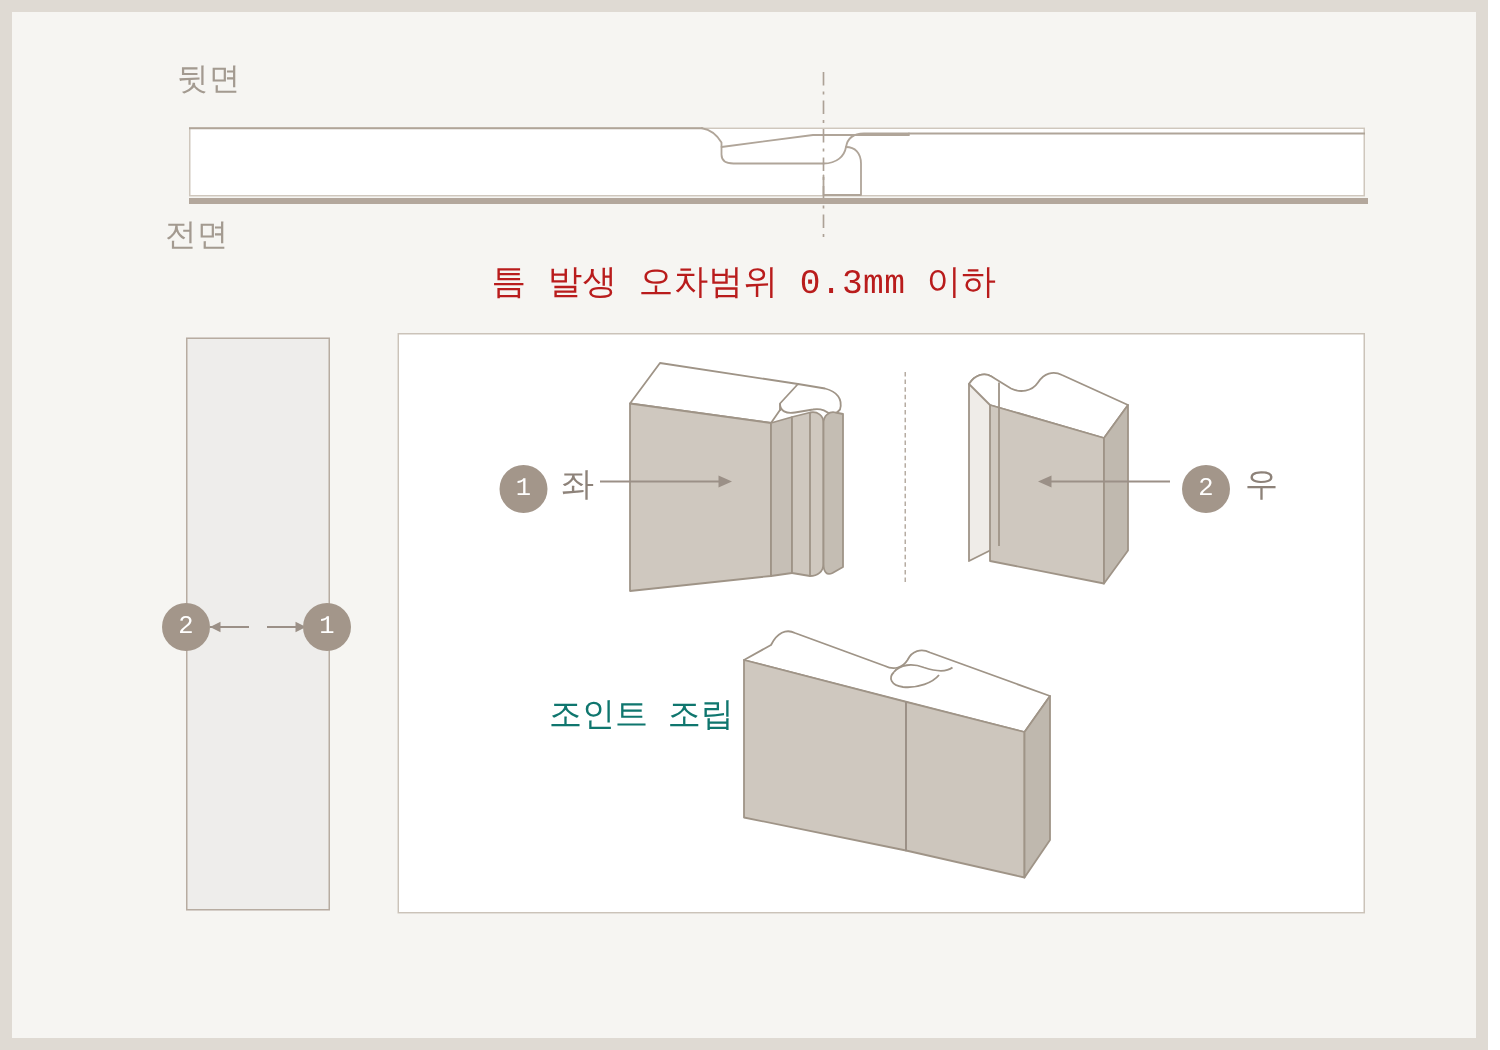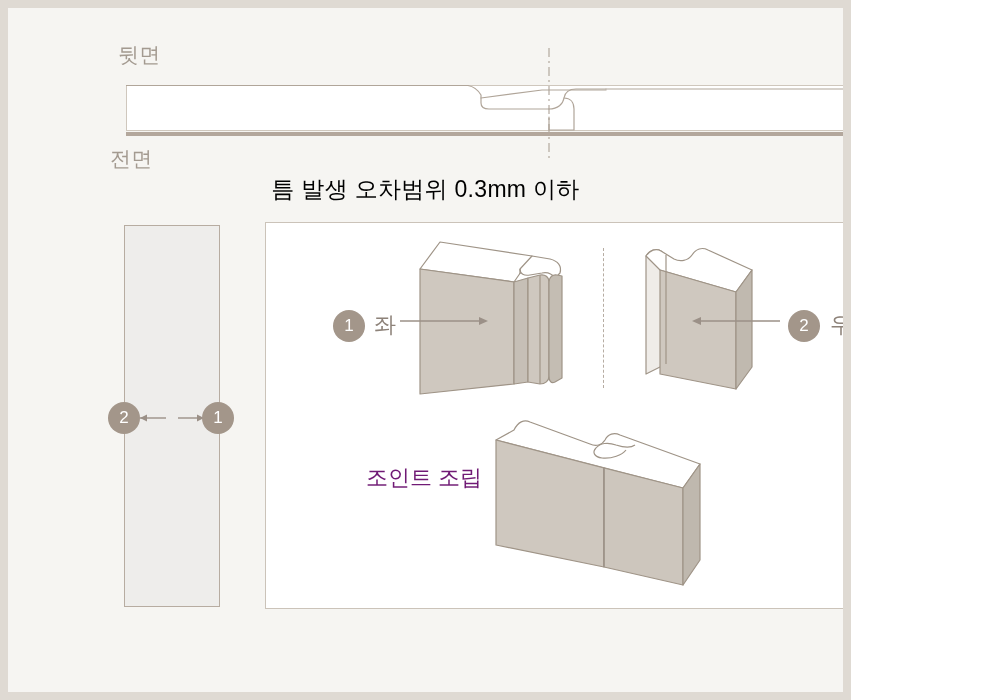--- a/index.html
+++ b/index.html
@@ -2,53 +2,53 @@
 <html><head>
 <meta charset="utf-8">
 <style>
   html, body {
     margin: 0;
     padding: 0;
     background: #ffffff;
   }
   #root {
     position: relative;
-    width: 851px;
+    width: 992px;
     height: 700px;
     background: #f6f5f2;
     border: 8px solid #dfdad3;
     box-sizing: border-box;
-    font-family: Liberation Sans, sans-serif;
+    font-family: Liberation Mono, monospace;
     overflow: hidden;
   }
   .abs { position: absolute; }
 
   
   .lbl {
     color: #a39a90;
     font-size: 21px;
     line-height: 1;
     white-space: nowrap;
     letter-spacing: 0.2px;
   }
   .lbl-back  { left: 110px; top:  36px; }
   .lbl-front { left: 102px; top: 140px; }
 
   .title {
     left: 0; right: 0; top: 170px;
     text-align: center;
-    color: #000000;
+    color: #b91c1c;
     font-size: 23px;
     line-height: 1;
     letter-spacing: 0.3px;
   }
 
   .caption-assembly {
     left: 358px; top: 459px;
-    color: #701a75;
+    color: #0f766e;
     font-size: 22px;
     line-height: 1;
     white-space: nowrap;
   }
 
   
   .strip {
     left: 118px; top: 77px;
     width: 784px; height: 46px;
     background: #ffffff;

